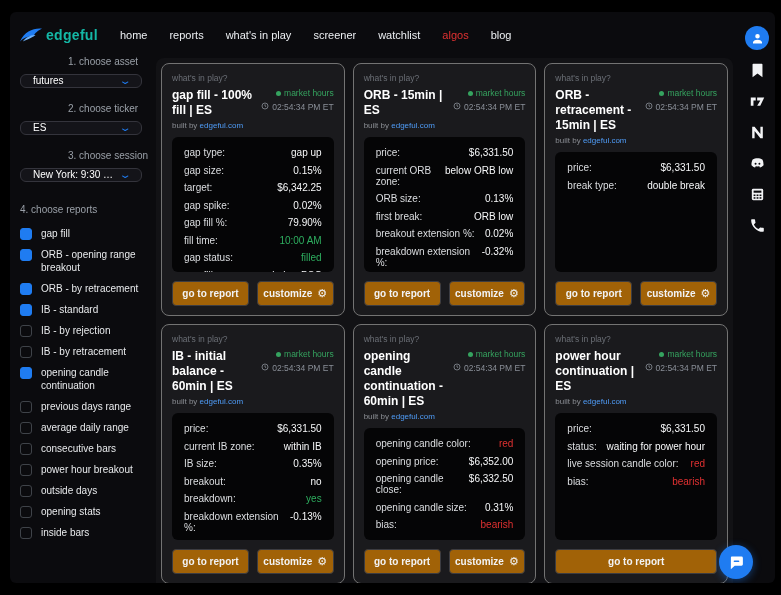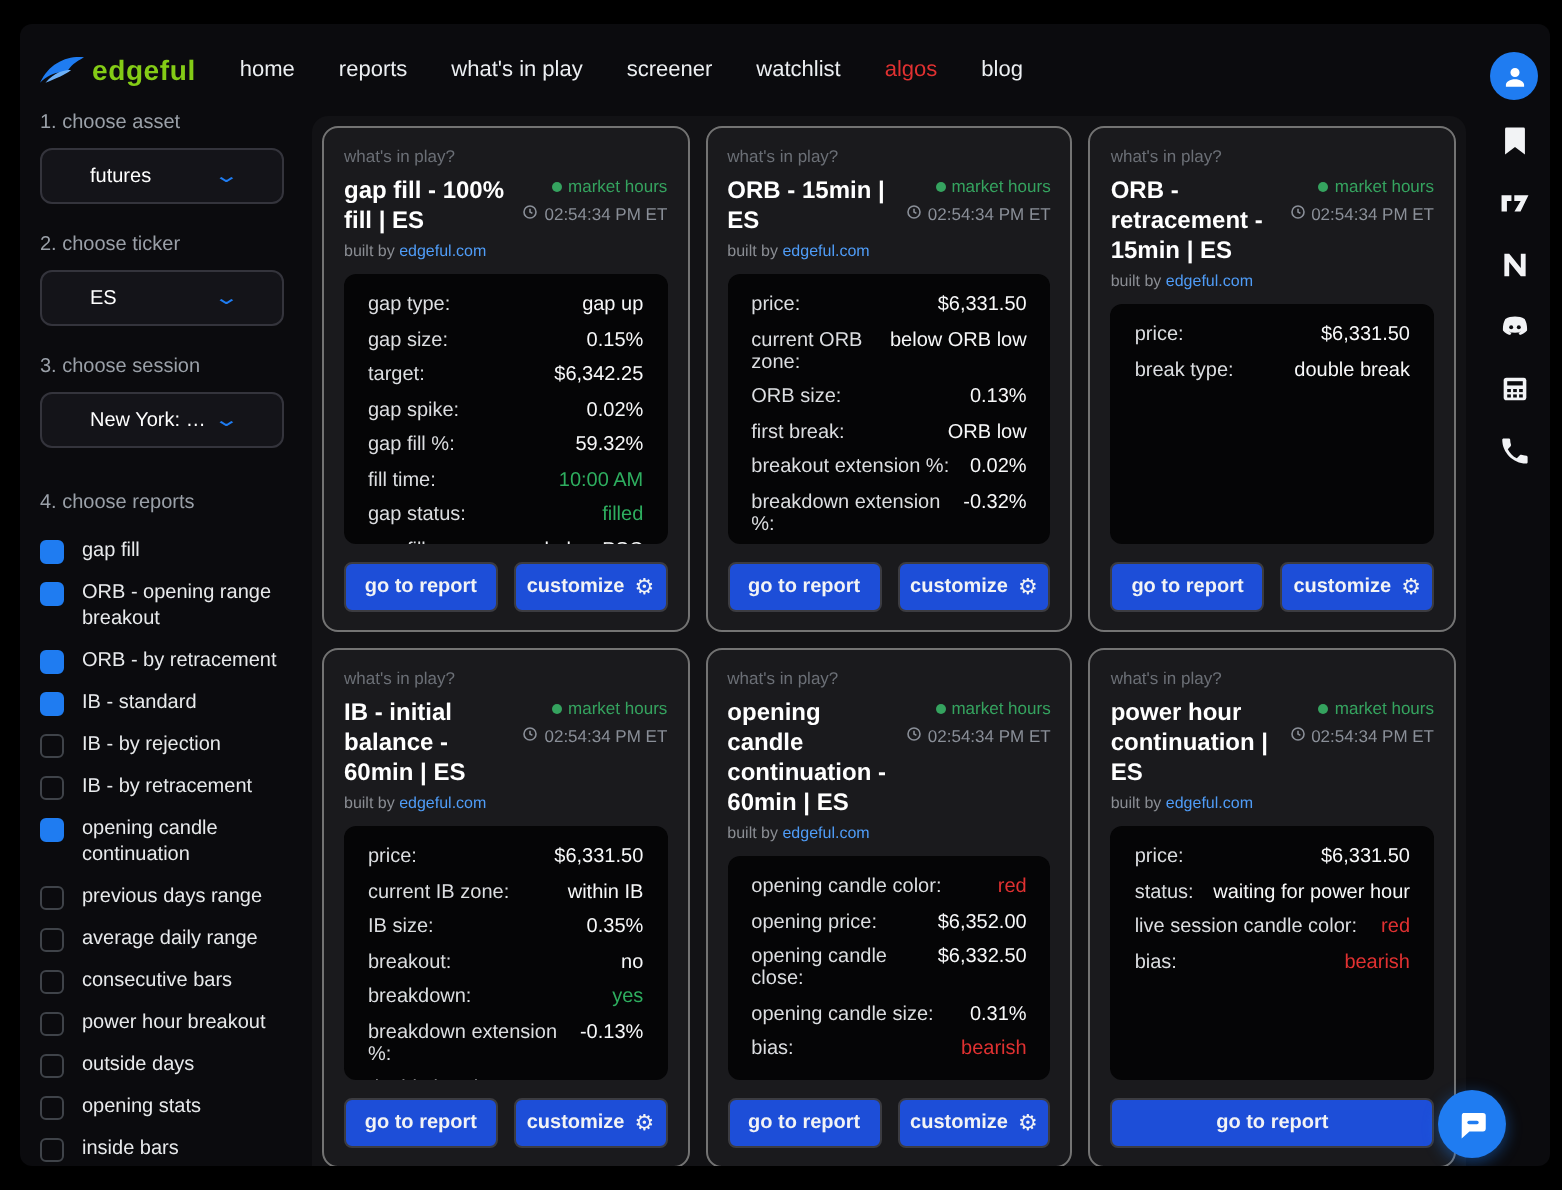--- a/index.html
+++ b/index.html
@@ -5,30 +5,30 @@
   * { margin:0; padding:0; box-sizing:border-box; }
   html,body { width:781px; height:595px; background:#000; overflow:hidden;
               font-family:"Liberation Sans", sans-serif; }
   .app { position:absolute; left:10px; top:12px; right:6px; bottom:12px;
          background:#0b0b0e; border-radius:6px; overflow:hidden; }
 
   
   .nav { position:absolute; left:10px; top:8px; height:30px; display:flex; align-items:center; gap:22px; }
   .logo { display:flex; align-items:center; gap:4px; cursor:pointer; }
   .logo svg { width:22px; height:16px; }
-  .logo-text { color:#84cc16; font-size:14px; font-weight:bold; letter-spacing:.3px; }
+  .logo-text { color:#14b8a6; font-size:14px; font-weight:bold; letter-spacing:.3px; }
   .nav-links { display:flex; align-items:flex-start; gap:22px; }
   .nav-link { color:#eceff2; font-size:11px; text-decoration:none; cursor:pointer; }
   .nav-link.hl { color:#e03131; }
 
   
   .sidebar { position:absolute; left:10px; top:44px; width:132px; bottom:0; overflow:hidden; }
-  .sec-label { color:#9aa0a8; font-size:10px; margin-bottom:7px; }
-  .select { width:122px; height:28px; background:#141419; border:1px solid #34343c; border-radius:6px;
-            display:flex; align-items:center; justify-content:space-between; padding:0 24px;
+  .sec-label { color:#9aa0a8; font-size:10px; margin-bottom:7px;margin-left:48px; }
+  .select { width:122px; height:14px; background:#141419; border:1px solid #34343c; border-radius:6px;
+            display:flex; align-items:flex-start; justify-content:space-between; padding:0 12px;
             margin-bottom:15px; cursor:pointer; }
   .select .val { color:#fff; font-size:10px; white-space:nowrap; overflow:hidden; text-overflow:ellipsis; }
   .select .chev { color:#1f7cf1; font-size:10px; transform:scaleX(1.6); margin-left:4px; }
   .reports-label { color:#9aa0a8; font-size:10px; margin:22px 0 12px; }
   .chk { display:flex; align-items:flex-start; gap:9px; margin-bottom:8px; cursor:pointer; width:128px; }
   .box { flex:0 0 12px; width:12px; height:12px; border-radius:3px; margin-top:1px;
          border:1px solid #3f4349; background:transparent; }
   .chk.on .box { background:#1f7cf1; border-color:#1f7cf1; }
   .chk-label { color:#e8eaec; font-size:10px; line-height:13px; }
 
@@ -49,21 +49,21 @@
   .builtby { font-size:8px; color:#8a8d93; margin-top:3px; }
   .builtby a { color:#4f9cf7; text-decoration:none; cursor:pointer;text-align:right; }
   .panel { background:#050506; border-radius:6px; margin-top:7px; padding:10px 12px; flex:1; overflow:hidden; }
   .prow { display:flex; justify-content:space-between; gap:8px; margin-bottom:6.5px;
           font-size:10px; line-height:11px; }
   .plabel { color:#dcdee1; }
   .pvalue { color:#f7f8f9; text-align:right; white-space:nowrap; }
   .pvalue.green { color:#2eae5f; }
   .pvalue.red  { color:#e03131; }
   .card-foot { display:flex; gap:8px; margin-top:9px; }
-  .cbtn { flex:1; height:25px; background:#1d4ed8; border:1px solid #3c3c41; border-radius:4px;
+  .cbtn { flex:1; height:25px; background:#a16207; border:1px solid #3c3c41; border-radius:4px;
           color:#f2f3f5; font-size:10px; font-weight:700; display:flex; align-items:center;
           justify-content:center; gap:5px; cursor:pointer; font-family:inherit;text-align:right; }
   .gear { font-size:11px; font-weight:400; }
 
   
   .rail { position:absolute; right:2px; top:14px; width:32px; display:flex; flex-direction:column;
           align-items:center; gap:9px; }
   .rail-btn { background:none; border:none; cursor:pointer; width:22px; height:22px; padding:0;
               display:flex; align-items:center; justify-content:center; }
   .rail-btn svg { width:17px; height:17px; fill:#f2f3f5; }
@@ -212,21 +212,21 @@
           <div class="prow">
             <span class="plabel">target:</span>
             <span class="pvalue">$6,342.25</span>
           </div>
           <div class="prow">
             <span class="plabel">gap spike:</span>
             <span class="pvalue">0.02%</span>
           </div>
           <div class="prow">
             <span class="plabel">gap fill %:</span>
-            <span class="pvalue">59.32%</span>
+            <span class="pvalue">79.90%</span>
           </div>
           <div class="prow">
             <span class="plabel">fill time:</span>
             <span class="pvalue green">10:00 AM</span>
           </div>
           <div class="prow">
             <span class="plabel">gap status:</span>
             <span class="pvalue green">filled</span>
           </div>
           <div class="prow">

